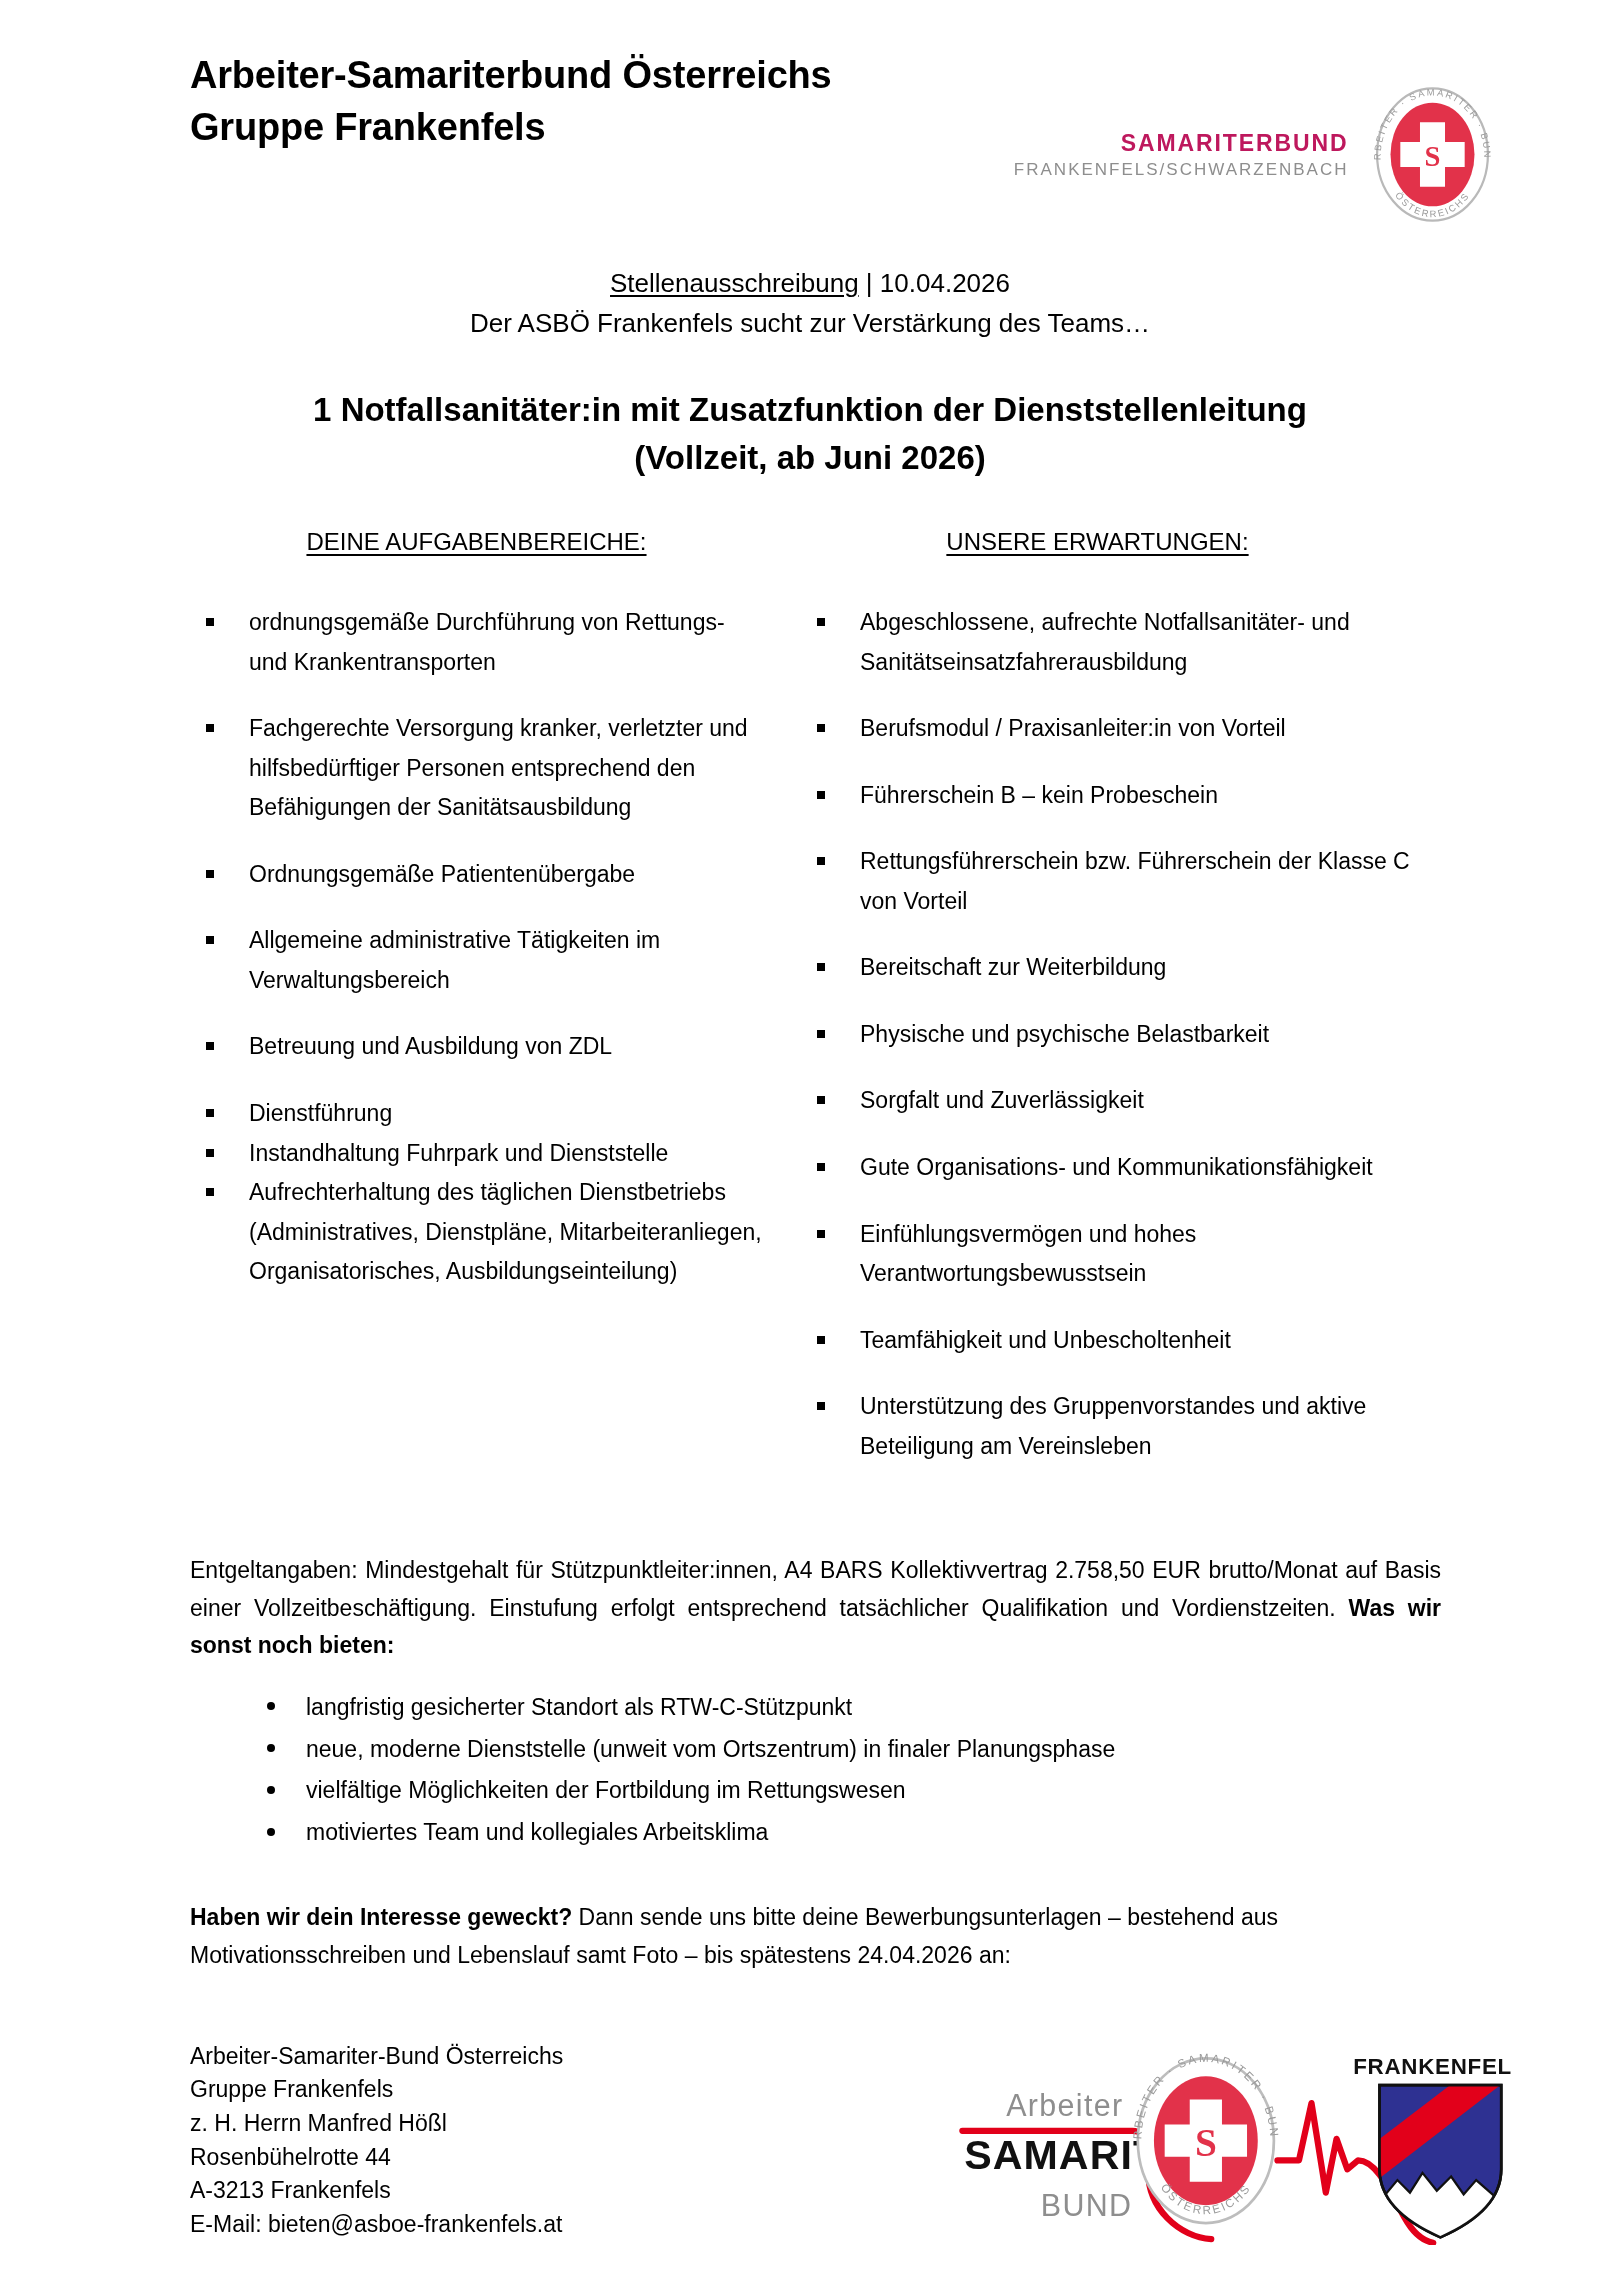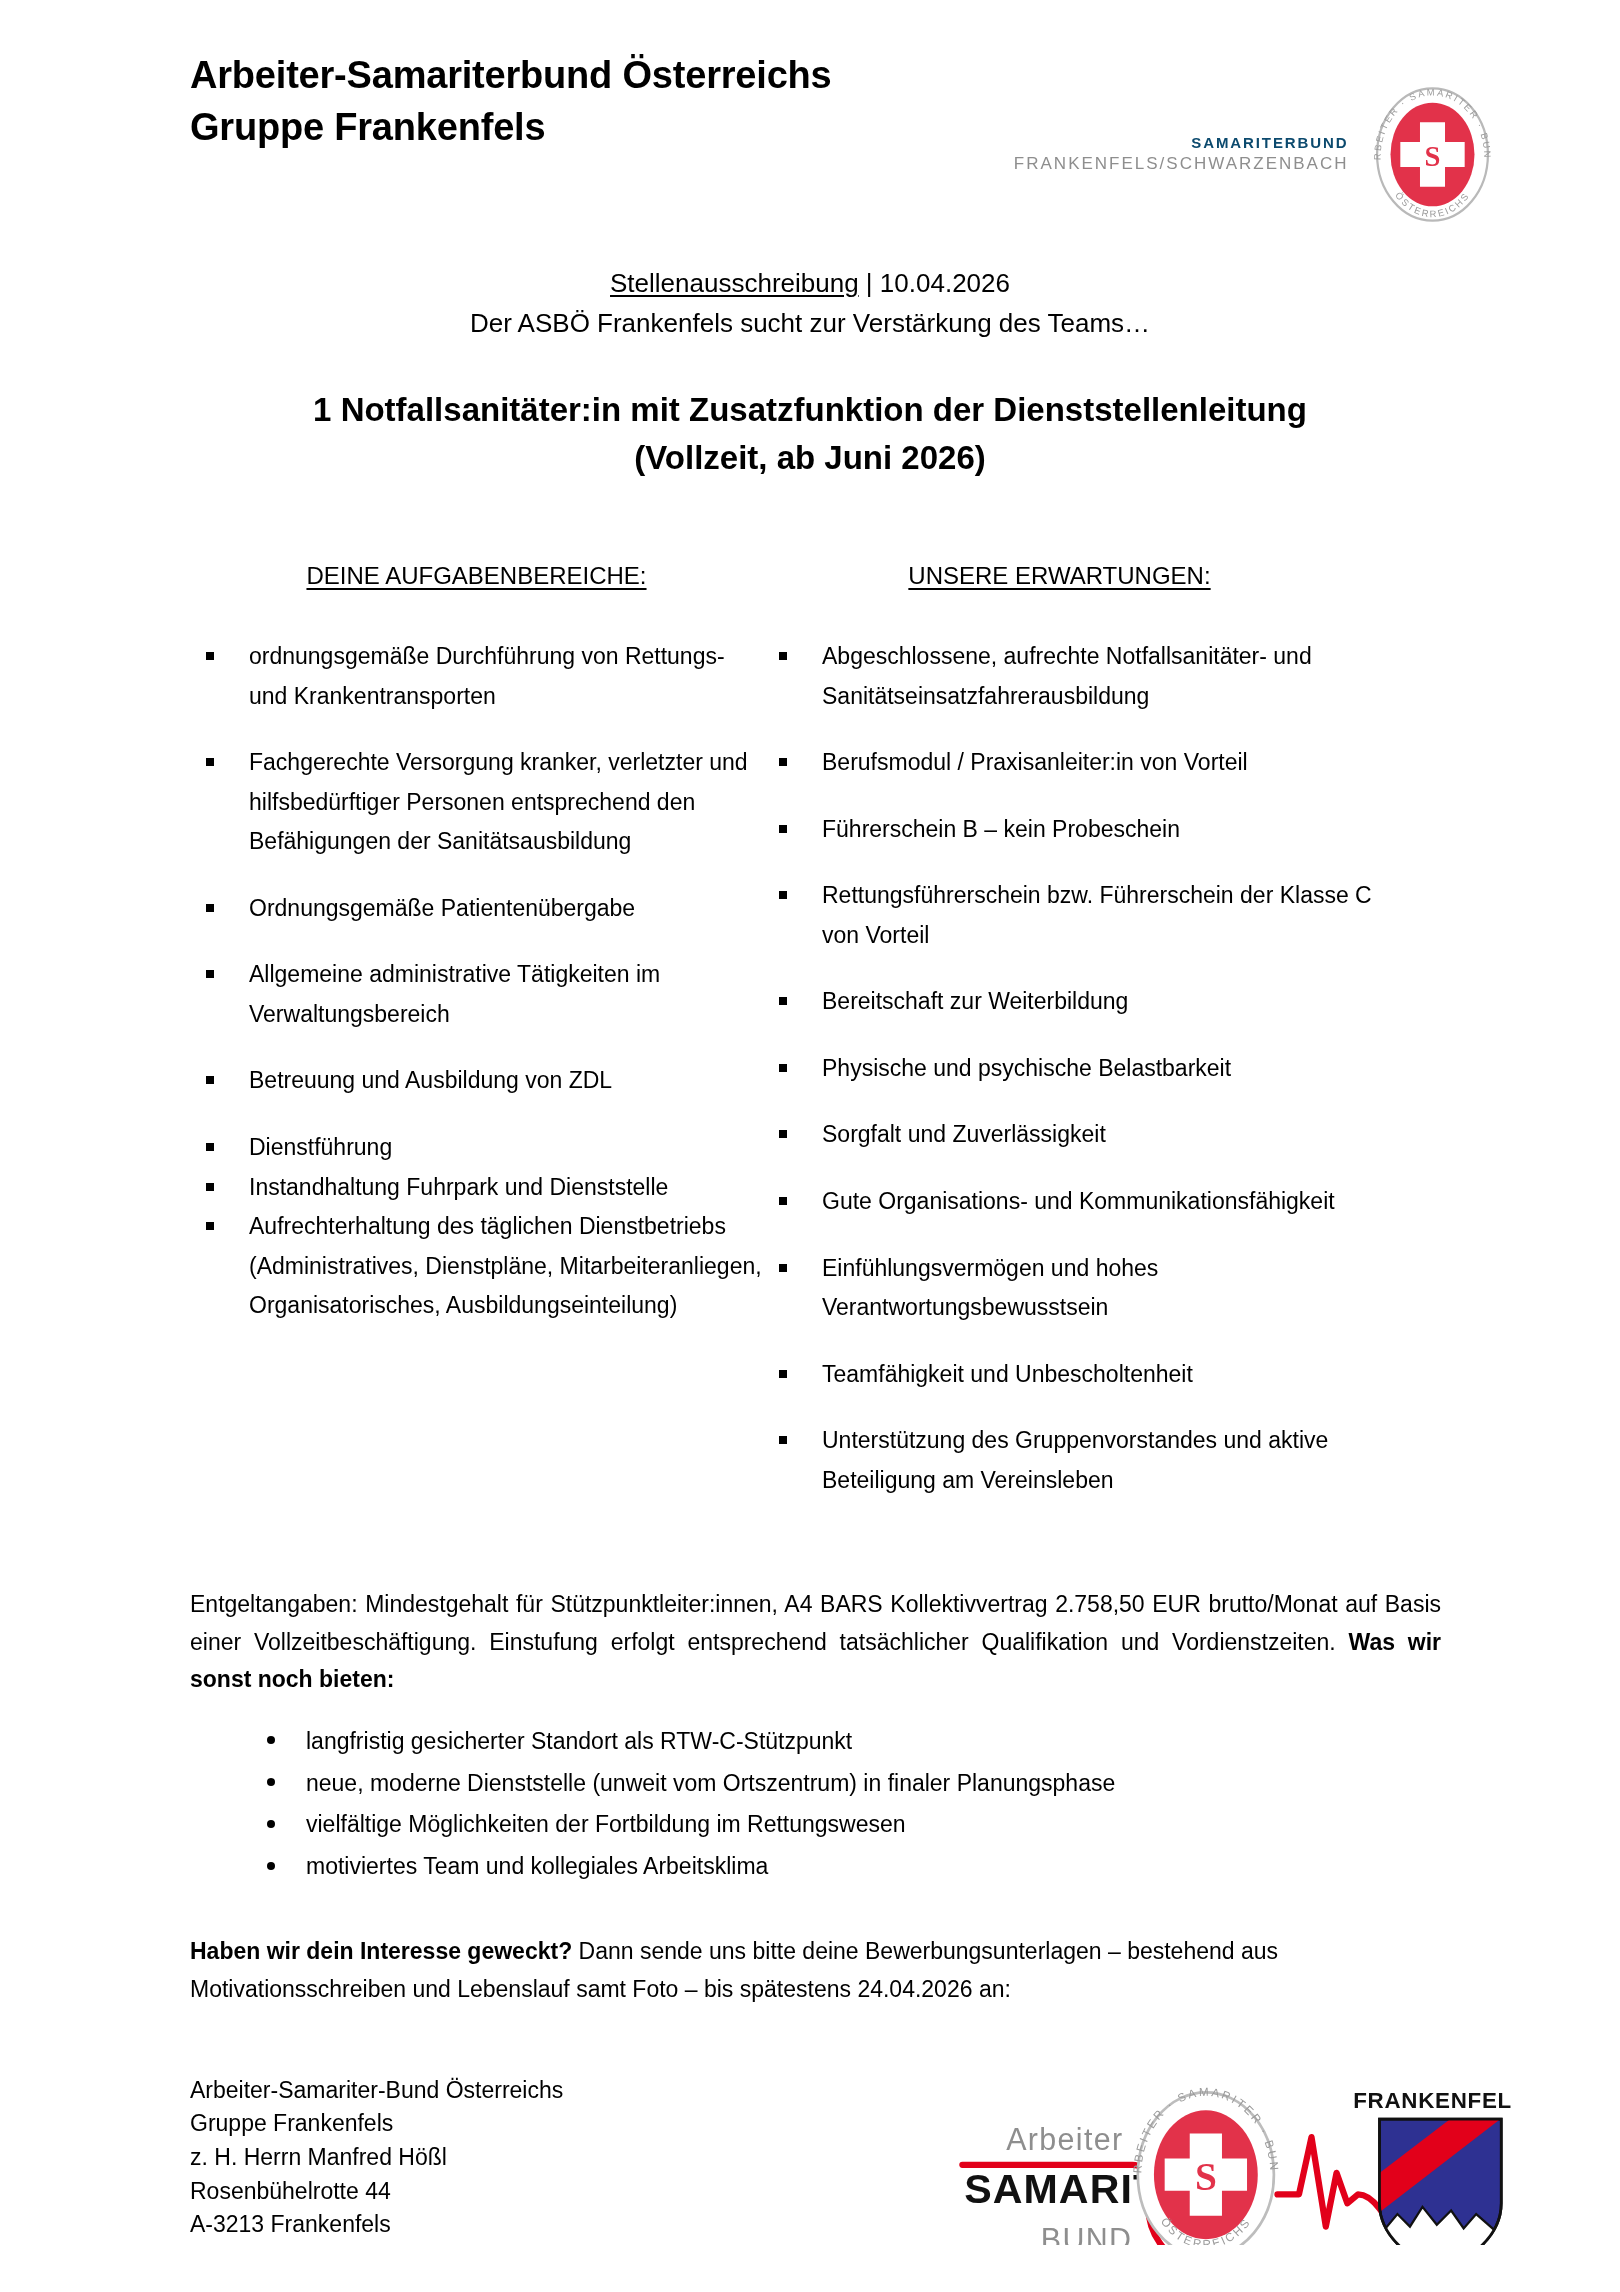--- a/index.html
+++ b/index.html
@@ -44,24 +44,24 @@
     align-items: center;
     gap: 12.5px;
     margin-top: 34px;
     margin-right: 9px;
   }
   .hl-text {
     text-align: right;
     line-height: 1.35;
   }
   .hl-main {
-    font-size: 15px;
+    font-size: 23px;
     font-weight: bold;
     letter-spacing: 1.9px;
-    color: #0c4a6e;
+    color: #be185d;
   }
   .hl-sub {
     font-size: 17px;
     letter-spacing: 2px;
     color: #8e8e8e;
   }
 
   
   .emblem {
     position: relative;
@@ -86,22 +86,23 @@
     text-align: center;
     font-size: 33px;
     font-weight: bold;
     line-height: 1.44;
     padding: 0 152px;
   }
 
   
   .columns {
     display: flex;
-    margin-top: 81px;
+    margin-top: 47px;
     padding: 0 107px 0 190px;
+    gap: 38px;
   }
   .col { flex: 1 1 0; min-width: 0; }
   .col-left  { max-width: 573px; }
   .col-right { max-width: 645px; }
 
   .col-head {
     text-align: center;
     font-size: 24px;
     margin-bottom: 47px;
   }

